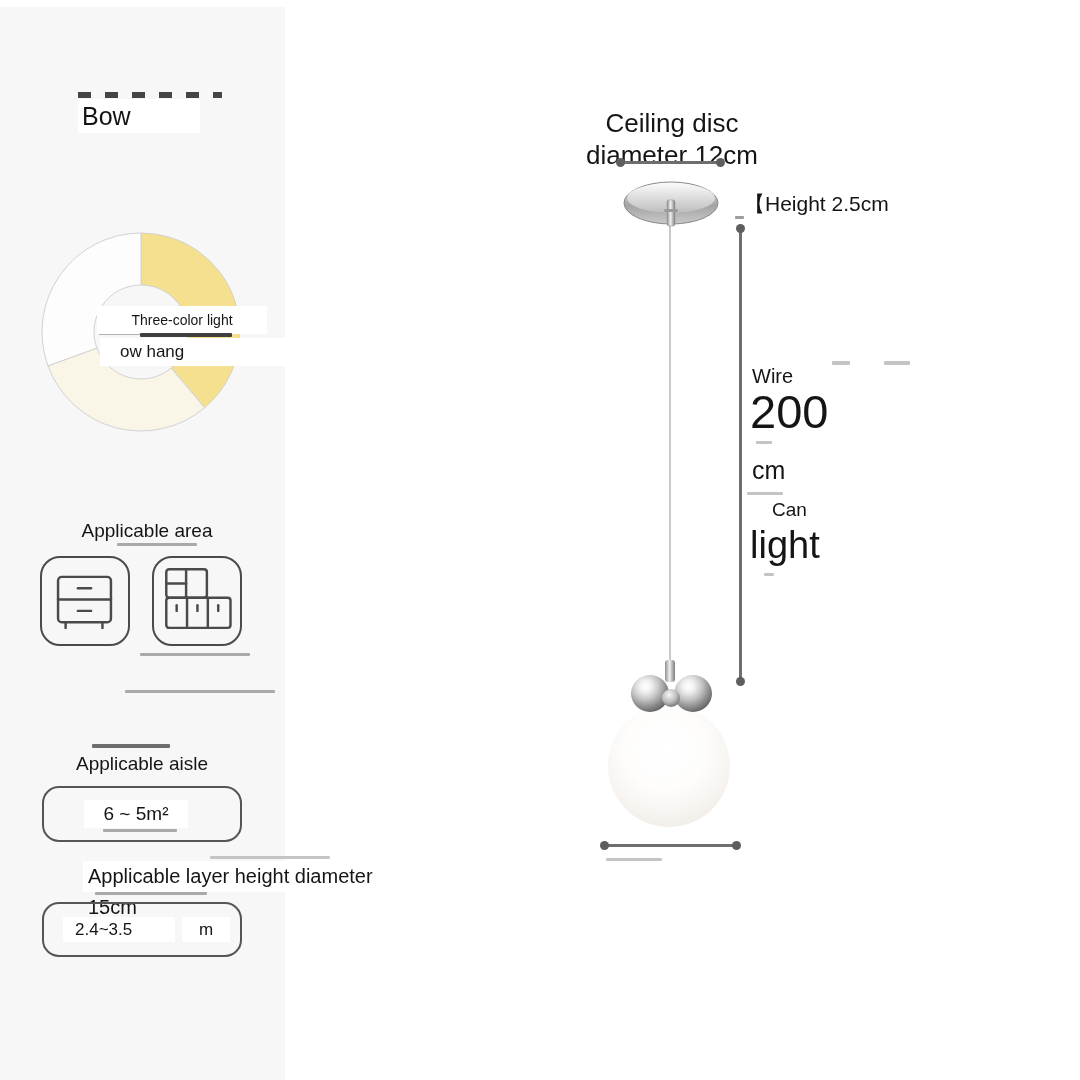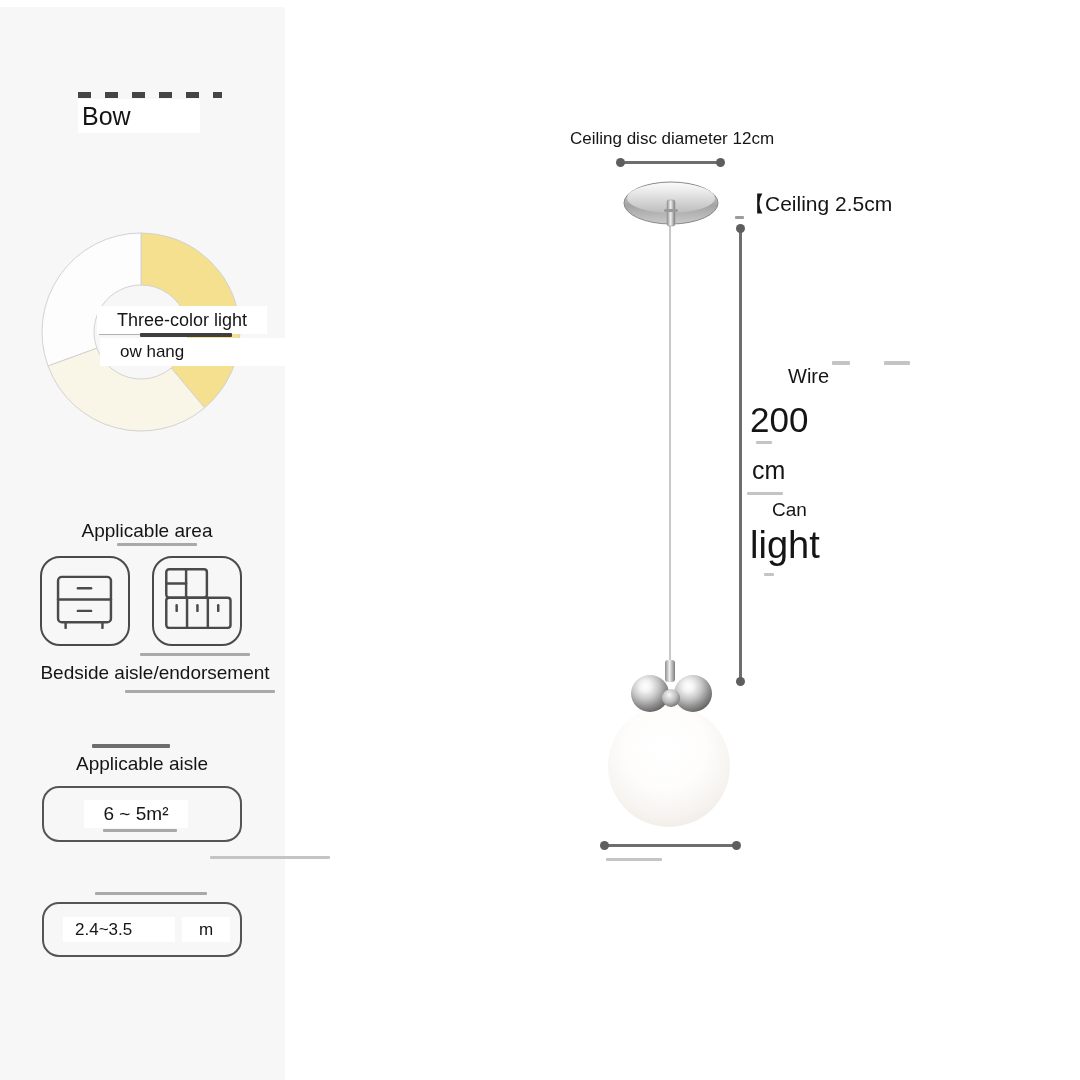--- a/index.html
+++ b/index.html
@@ -13,49 +13,49 @@
   .art{position:absolute;background:#a9a9a9;border-radius:1px;}
   .art.dark{background:#3f3f3f;}
   .art.lite{background:#c4c4c4;}
 
   
   .bow-art{left:78px;top:92px;width:144px;height:6px;
       background:repeating-linear-gradient(90deg,#454545 0 13px,transparent 13px 27px);}
   .bow-box{left:78px;top:99px;width:122px;height:34px;}
   .bow-text{left:82px;top:99px;font-size:25px;line-height:34px;}
   .donut{left:36px;top:227px;width:210px;height:210px;}
-  .lbl-3color{left:97px;top:306px;width:170px;height:28px;font-size:18px;line-height:28px;}
+  .lbl-3color{left:97px;top:306px;width:170px;height:28px;font-size:14px;line-height:28px;}
   .remnant-u{left:99px;top:325px;width:88px;height:9px;border:1px solid #b0b0b0;border-top:none;}
   .hid-3color{left:140px;top:333px;width:92px;height:4px;}
   .lbl-owhang{left:100px;top:338px;width:280px;height:28px;font-size:17px;line-height:28px;padding-left:20px;box-sizing:border-box;}
   .lbl-space{left:42px;top:520px;width:210px;height:22px;font-size:19px;line-height:22px;}
   .sq{width:90px;height:90px;border:2.5px solid #4a4a4a;border-radius:20px;box-sizing:border-box;}
   .sq1{left:40px;top:556px;}
   .sq2{left:152px;top:556px;}
   .lbl-bedside{left:30px;top:661px;width:250px;height:24px;font-size:19px;line-height:24px;}
   .lbl-area{left:42px;top:753px;width:200px;height:22px;font-size:19px;line-height:22px;}
   .chip{width:200px;height:56px;border:2.5px solid #555555;border-radius:17px;box-sizing:border-box;}
   .chip1{left:42px;top:786px;}
   .chip2{left:42px;top:902px;height:55px;}
   .area-val{left:84px;top:800px;width:104px;height:28px;font-size:19px;line-height:28px;}
   .layer-box{left:83px;top:861px;width:320px;height:31px;font-size:20px;line-height:31px;padding-left:5px;box-sizing:border-box;}
   .hv-box{left:63px;top:917px;width:112px;height:25px;font-size:17px;line-height:25px;padding-left:12px;box-sizing:border-box;}
   .hv-unit{left:182px;top:917px;width:48px;height:25px;font-size:17px;line-height:25px;}
 
   
-  .lbl-ceiling{left:552px;top:127px;width:240px;height:24px;font-size:17px;line-height:32px;}
+  .lbl-ceiling{left:552px;top:127px;width:240px;height:24px;font-size:26px;line-height:32px;}
   .mline{background:#6e6e6e;}
   .dot{width:9px;height:9px;border-radius:50%;background:#5e5e5e;}
   .hline-top{left:621px;top:161px;width:100px;height:3px;}
   .disc-svg{left:620px;top:176px;width:104px;height:58px;}
   .wire{left:669px;top:222px;width:2px;height:450px;background:#c9c9c9;}
   .lbl-height{left:744px;top:190px;font-size:21px;}
   .vline{left:739px;top:228px;width:3px;height:454px;}
-  .wl1{left:788px;top:365px;font-size:20px;}
-  .wl2{left:750px;top:400px;font-size:35px;}
+  .wl1{left:752px;top:365px;font-size:20px;}
+  .wl2{left:750px;top:384px;font-size:47px;}
   .wl3{left:752px;top:456px;font-size:25px;}
   .wl4{left:772px;top:499px;font-size:19px;}
   .wl5{left:750px;top:524px;font-size:38px;}
   .sphere{left:608px;top:705px;width:122px;height:122px;border-radius:50%;
       background:radial-gradient(circle at 47% 36%,#ffffff 0%,#fefdfc 40%,#f5f2ee 70%,#eae5de 92%,#e4ded6 100%);}
   .pin{left:665px;top:660px;width:10px;height:22px;border-radius:3px;
       background:linear-gradient(90deg,#8f8f8f,#eeeeee 45%,#7d7d7d);}
   .ball{border-radius:50%;
       background:radial-gradient(circle at 38% 30%,#ffffff 0%,#f2f2f2 16%,#c6c6c6 38%,#8d8d8d 60%,#5d5d5d 80%,#3e3e3e 97%);}
   .ball-l{left:631px;top:675px;width:38px;height:37px;}
@@ -112,31 +112,31 @@
         <line x1="35" y1="42" x2="35" y2="74"></line>
         <line x1="57" y1="42" x2="57" y2="74"></line>
         <line x1="24" y1="50" x2="24" y2="56"></line>
         <line x1="46" y1="50" x2="46" y2="56"></line>
         <line x1="68" y1="50" x2="68" y2="56"></line>
       </g>
     </svg>
   </div>
 
   <div class="art" style="left:140px;top:653px;width:110px;height:3px;"></div>
-  <div class="abs ctr lbl-bedside">Bedside aisle/endorsement</div>
   <div class="art" style="left:125px;top:690px;width:150px;height:3px;"></div>
 
   <div class="art dark" style="left:92px;top:744px;width:78px;height:4px;opacity:.75;"></div>
   <div class="abs ctr lbl-area">Applicable aisle</div>
 
   <div class="abs chip chip1"></div>
   <div class="abs wbox ctr area-val">6 ~ 5m²</div>
   <div class="art" style="left:103px;top:829px;width:74px;height:3px;"></div>
 
   <div class="art lite" style="left:210px;top:856px;width:120px;height:3px;"></div>
+  <div class="abs wbox layer-box">Applicable layer height diameter 15cm</div>
   <div class="art" style="left:95px;top:892px;width:112px;height:3px;"></div>
 
   <div class="abs chip chip2"></div>
   <div class="abs wbox hv-box">2.4~3.5</div>
   <div class="abs wbox ctr hv-unit">m</div>
 
   <div class="abs ctr lbl-ceiling">Ceiling disc diameter 12cm</div>
 
   <div class="abs mline hline-top"></div>
   <div class="abs dot" style="left:616px;top:158px;"></div>
@@ -160,21 +160,21 @@
           <stop offset="0.45" stop-color="#efefef"></stop>
           <stop offset="1" stop-color="#7d7d7d"></stop>
       </linearGradient>
     </defs>
     <ellipse cx="51" cy="27" rx="47" ry="21" fill="url(#discGrad)" stroke="#8a8a8a" stroke-width="1"></ellipse>
     <ellipse cx="51" cy="22" rx="44" ry="15" fill="url(#discTop)"></ellipse>
     <rect x="47" y="24" width="8" height="26" rx="2" fill="url(#pinGrad)" stroke="#909090" stroke-width="0.5"></rect>
     <rect x="44" y="33" width="14" height="3" rx="1.5" fill="#9a9a9a"></rect>
   </svg>
 
-  <div class="abs lbl-height">【Ceiling 2.5cm</div>
+  <div class="abs lbl-height">【Height 2.5cm</div>
   <div class="art" style="left:735px;top:216px;width:9px;height:3px;background:#9c9c9c;"></div>
 
   <div class="abs mline vline"></div>
   <div class="abs dot" style="left:736px;top:224px;"></div>
   <div class="abs dot" style="left:736px;top:677px;"></div>
 
   <div class="abs wl1">Wire</div>
   <div class="abs wl2">200</div>
   <div class="abs wl3">cm</div>
   <div class="abs wl4">Can</div>

